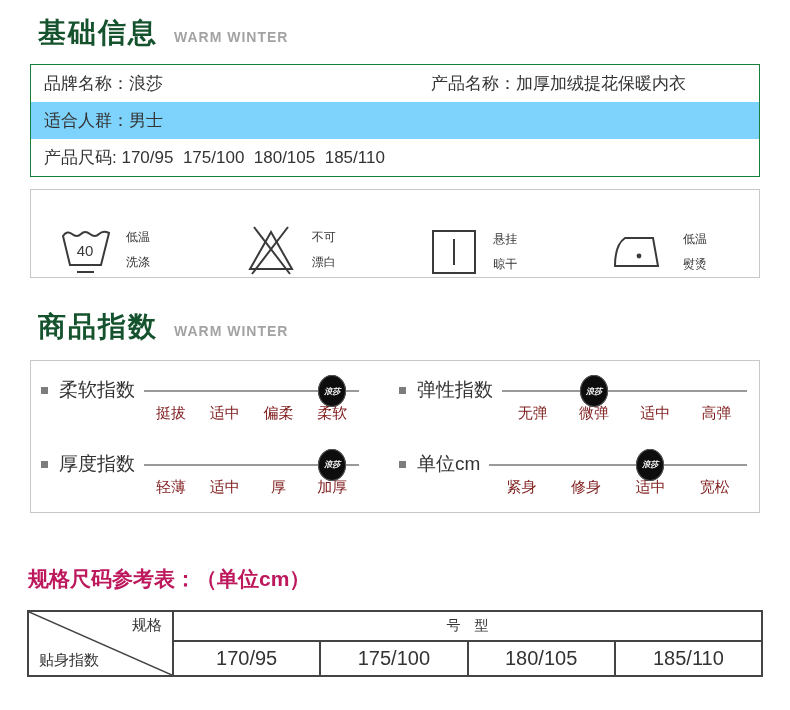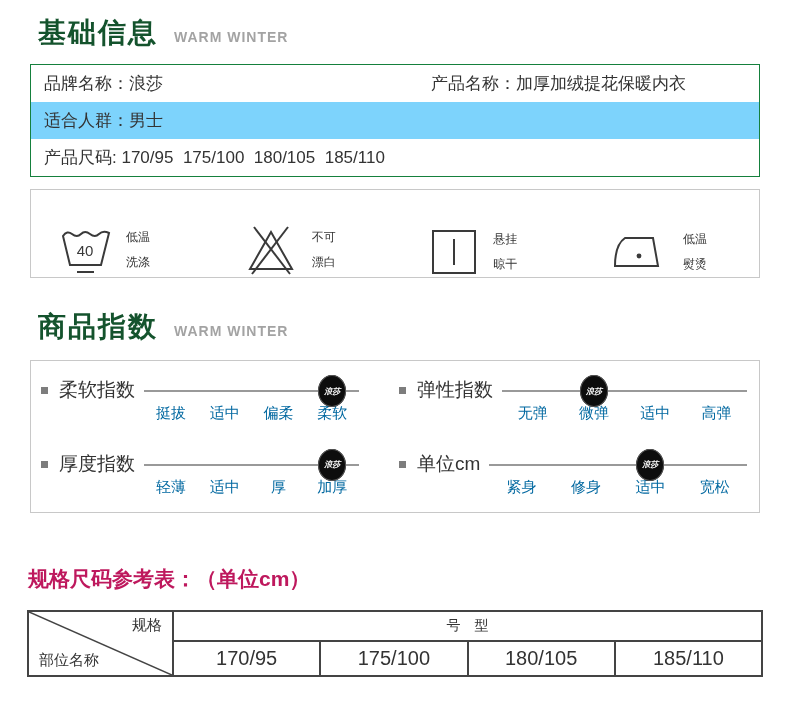--- a/index.html
+++ b/index.html
@@ -38,21 +38,21 @@
   .bullet { width:7px; height:7px; background:#7d7d7d; margin-top:10px; flex:none; }
   .slabel { font-size:19px; color:#333; margin:0 9px 0 11px; white-space:nowrap; flex:none; }
   .slider { flex:1; position:relative; }
   .track  { height:2px; background:#999; margin-top:13px; }
   .marker { position:absolute; top:14px; transform:translate(-50%,-50%);
             width:28px; height:32px; background:#0d0d0d; border-radius:50%;
             color:#fff; font-size:8px; font-style:italic; font-weight:700;
             display:flex; align-items:center; justify-content:center;
             box-shadow:0 0 0 1px #555 inset; }
   .ticks  { display:flex; margin-top:12px; }
-  .ticks span { flex:1; text-align:center; font-size:15px; color:#0369a1; }
+  .ticks span { flex:1; text-align:center; font-size:15px; color:#7f1d1d; }
 
   
   .size-title { margin:52px 0 0 28px; font-size:21px; font-weight:700; color:#be185d; }
   table.size-table { margin:17px 0 0 27px; border-collapse:collapse; table-layout:fixed;
                      width:736px; }
   table.size-table td { border:2px solid #444; text-align:center; color:#333; }
   td.diag { width:145px; position:relative; }
   td.diag svg { position:absolute; left:0; top:0; width:100%; height:100%; }
   .diag-top    { position:absolute; top:4px;  right:10px; font-size:15px;text-align:center; }
   .diag-bottom { position:absolute; bottom:5px; left:10px; font-size:15px; }
@@ -210,21 +210,21 @@
 <div class="size-title">规格尺码参考表：（单位cm）</div>
 
 <table class="size-table">
   <tbody>
       <tr>
     <td class="diag" rowspan="2">
       <svg viewBox="0 0 100 100" preserveAspectRatio="none">
         <line x1="0" y1="0" x2="100" y2="100" stroke="#444" stroke-width="1.6" vector-effect="non-scaling-stroke"></line>
       </svg>
       <span class="diag-top">规格</span>
-      <span class="diag-bottom">部位名称</span>
+      <span class="diag-bottom">贴身指数</span>
     </td>
     <td class="group" colspan="4">号　型</td>
   </tr>
   <tr>
     <td class="size">170/95</td>
     <td class="size">175/100</td>
     <td class="size">180/105</td>
     <td class="size">185/110</td>
   </tr>
 

